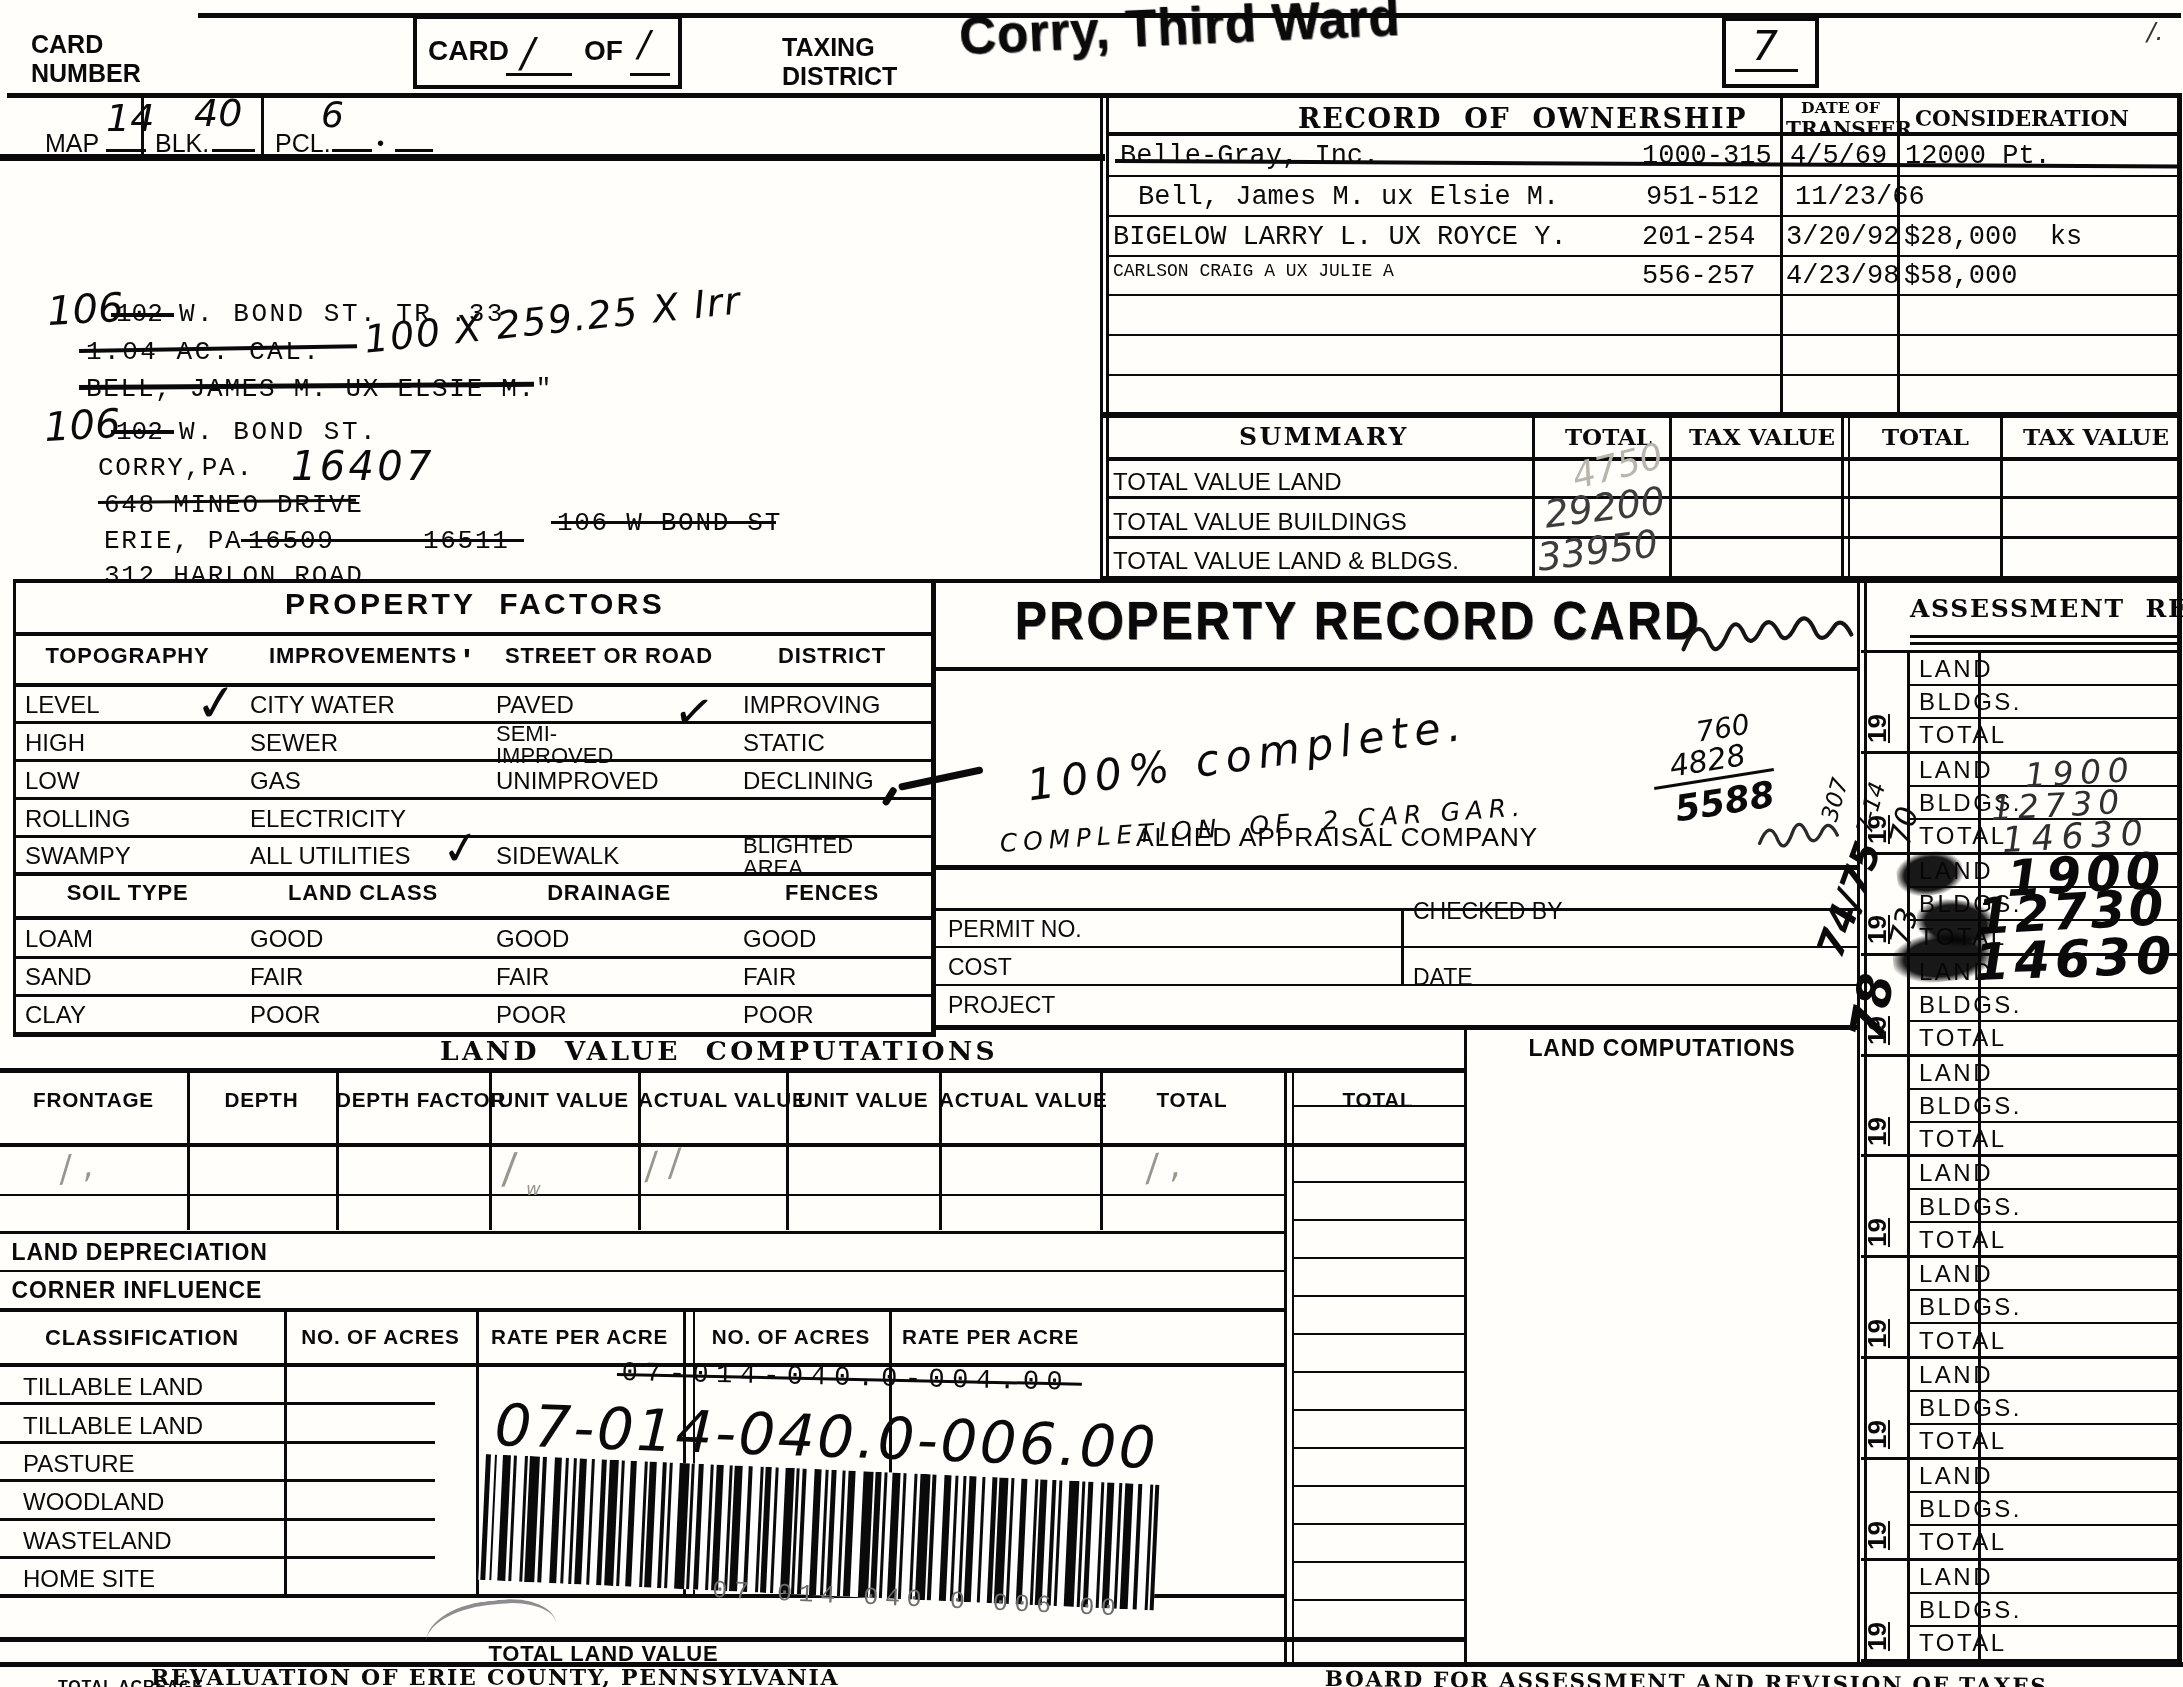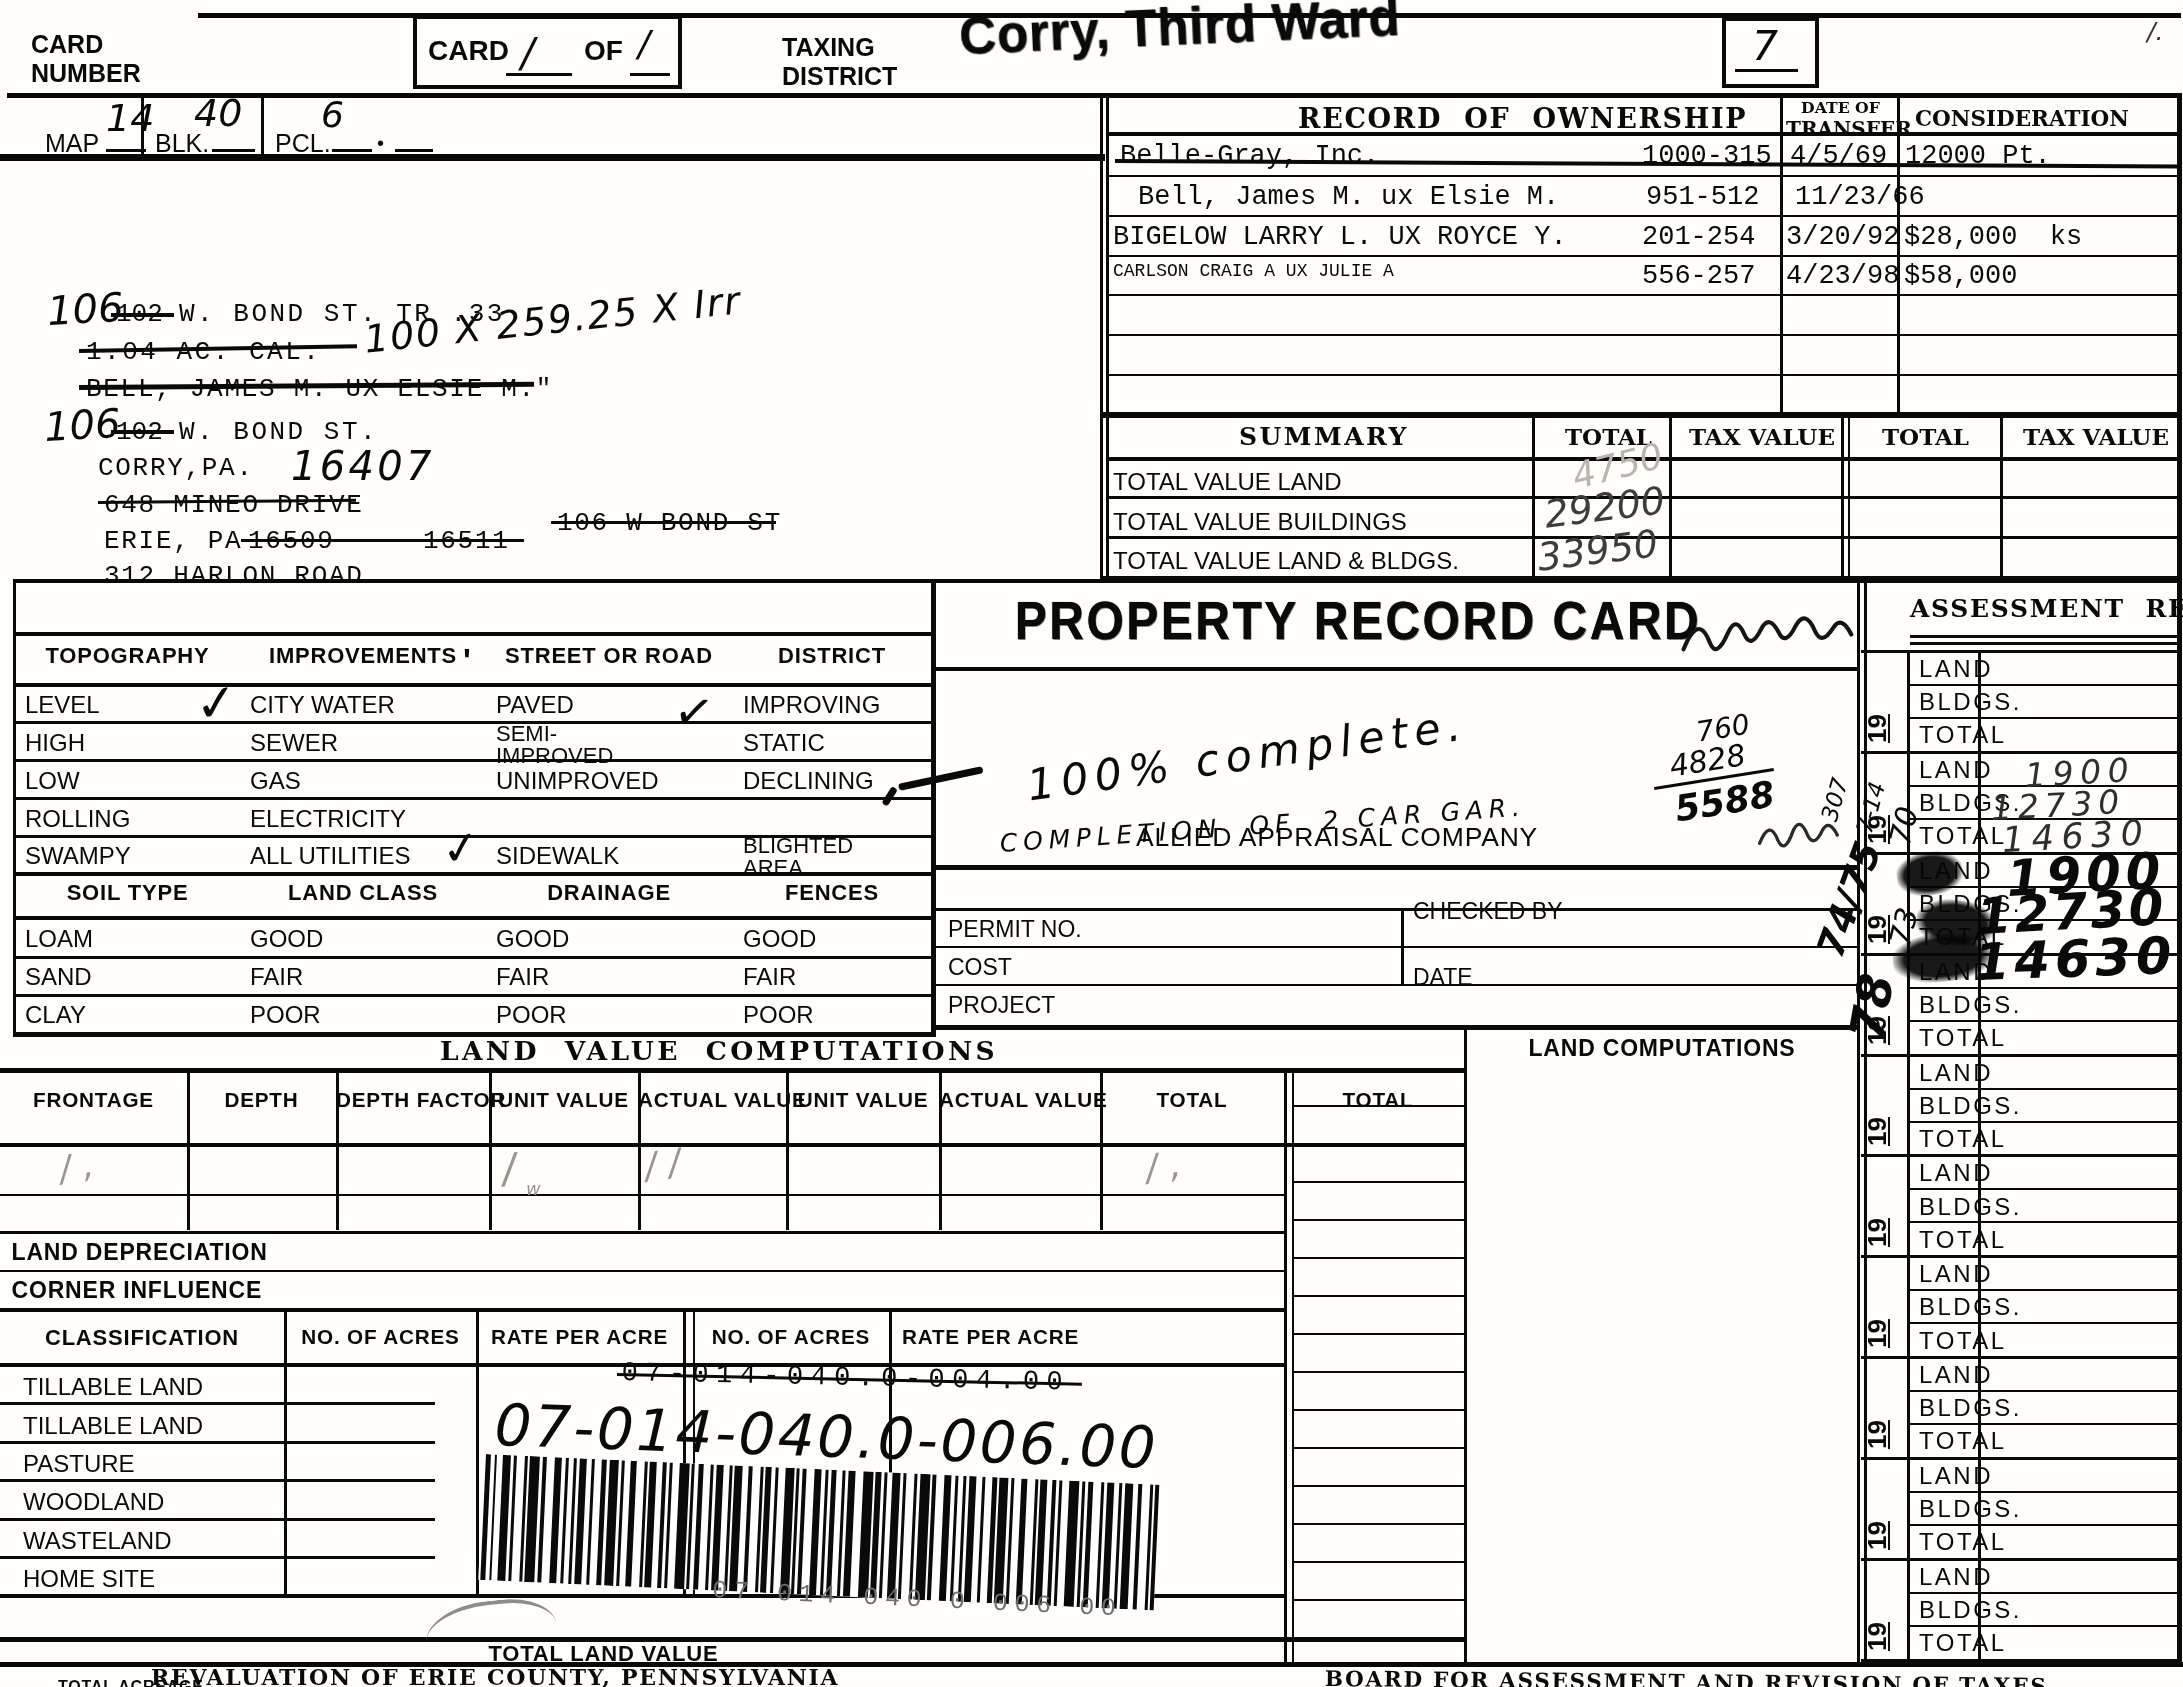--- a/index.html
+++ b/index.html
@@ -207,20 +207,21 @@
   <span class="abs serifb" style="left:1689px;top:423px;font-size:23px">TAX VALUE</span>
   <span class="abs serifb" style="left:1882px;top:423px;font-size:23px">TOTAL</span>
   <span class="abs serifb" style="left:2023px;top:423px;font-size:23px">TAX VALUE</span>
   <span class="abs sans" style="left:1113px;top:468px;font-size:24px">TOTAL VALUE LAND</span>
   <span class="abs sans" style="left:1113px;top:508px;font-size:24px">TOTAL VALUE BUILDINGS</span>
   <span class="abs sans" style="left:1113px;top:547px;font-size:24px">TOTAL VALUE LAND &amp; BLDGS.</span>
   <span class="abs hand" style="left:1568px;top:457px;font-size:36px;color:#b9b4ac;transform:rotate(-14deg)">4750</span>
   <span class="abs hand" style="left:1542px;top:493px;font-size:38px;color:#3c3c3c;transform:rotate(-7deg)">29200</span>
   <span class="abs hand" style="left:1535px;top:536px;font-size:38px;color:#3c3c3c;transform:rotate(-7deg)">33950</span>
 
+  <div class="abs stencil ctr" style="left:15px;top:587px;width:920px;font-size:30px;letter-spacing:3.3px">PROPERTY  FACTORS</div>
   <div class="abs stencil ctr" style="left:15px;top:643px;width:225px;font-size:22px">TOPOGRAPHY</div>
   <div class="abs stencil ctr" style="left:240px;top:643px;width:246px;font-size:22px">IMPROVEMENTS</div>
   <div class="abs stencil ctr" style="left:486px;top:643px;width:246px;font-size:22px">STREET OR ROAD</div>
   <div class="abs stencil ctr" style="left: 733px;top:643px;width:198px;font-size:22px">DISTRICT</div>
 
   <span class="abs sans" style="left:25px;top:691px;font-size:24px">LEVEL</span>
   <span class="abs sans" style="left:250px;top:691px;font-size:24px">CITY WATER</span>
   <span class="abs sans" style="left:496px;top:691px;font-size:24px">PAVED</span>
   <span class="abs sans" style="left:743px;top:691px;font-size:24px">IMPROVING</span>
   <span class="abs sans" style="left:25px;top:729px;font-size:24px">HIGH</span>

